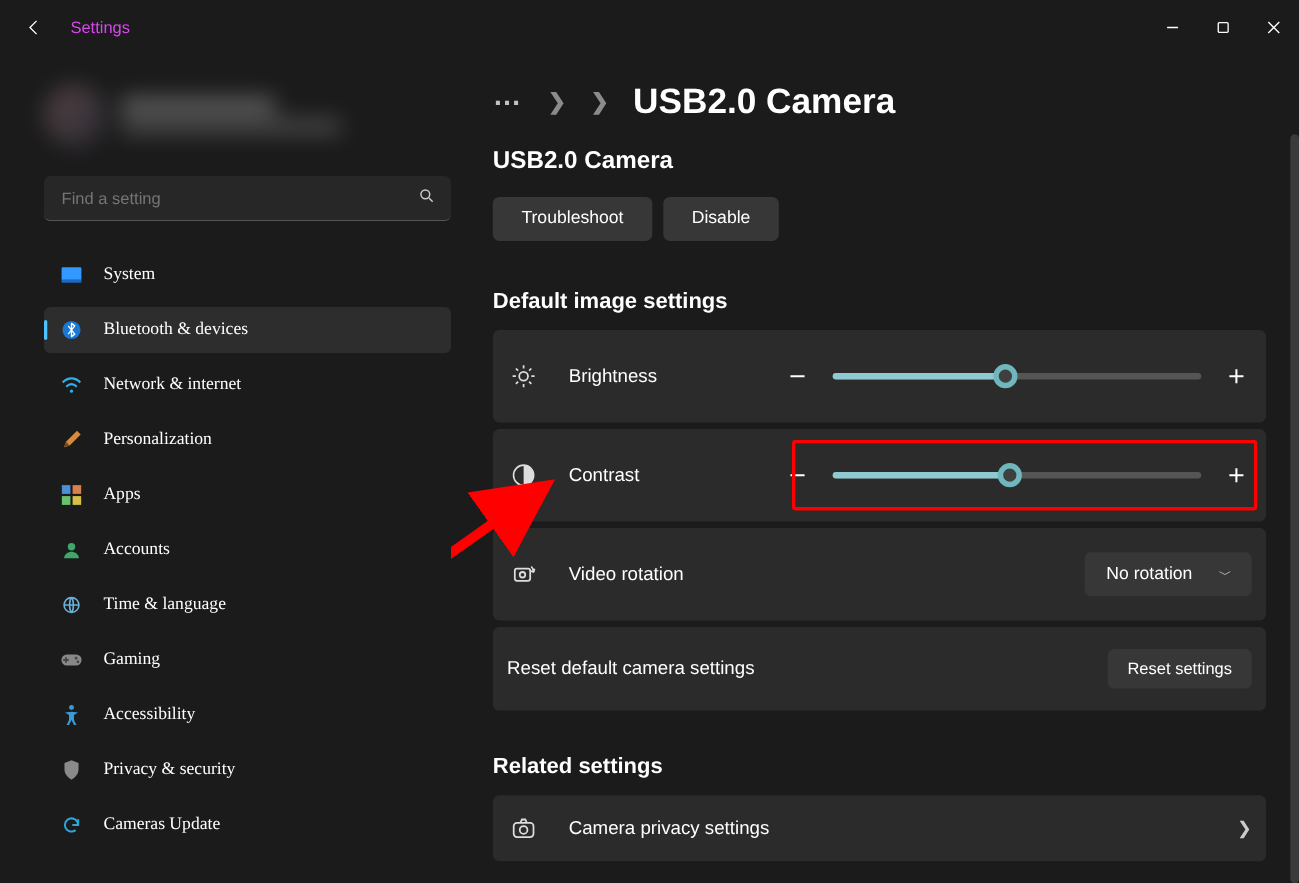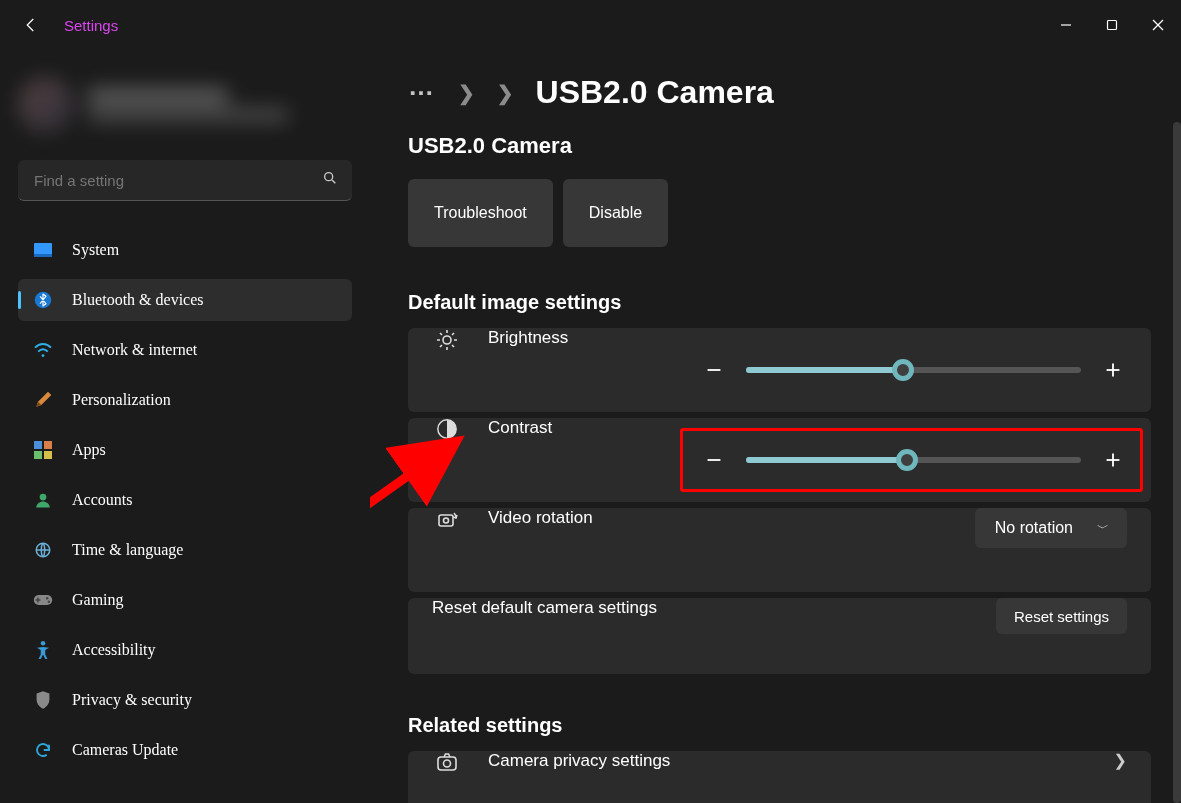--- a/index.html
+++ b/index.html
@@ -19,21 +19,21 @@
   
   .titlebar{height:50px;display:flex;align-items:center;padding:0 0 0 18px;}
   .titlebar .back{width:26px;display:flex;justify-content:center;align-items:center;color:var(--text);}
   .titlebar .title{font-size:15px;margin-left:20px;color:#d946ef;}
   .titlebar .spacer{flex:1;}
   .win-btns{display:flex;}
   .win-btn{width:46px;height:32px;display:flex;align-items:center;justify-content:center;color:#fff;}
   
   
   .frame{display:flex;height:calc(803px - 50px);}
-  .sidebar{width:370px;min-width:370px;padding:0 18px;box-sizing:border-box;}
+  .sidebar{width:370px;min-width:370px;padding:0 0;box-sizing:border-box;margin-left:40px;}
   .content{flex:1;padding:10px 30px 0 38px;box-sizing:border-box;overflow:hidden;position:relative;}
   
   
   .profile{height:110px;display:flex;align-items:center;gap:14px;filter:blur(10px);opacity:.6;}
   .pf-avatar{width:56px;height:56px;border-radius:50%;background:linear-gradient(135deg,#7a5c5c,#3a3a4a);}
   .pf-text .l1{width:140px;height:14px;background:#999;border-radius:3px;margin-bottom:6px;}
   .pf-text .l2{width:200px;height:12px;background:#777;border-radius:3px;}
   
   
   .search{height:40px;background:var(--search);border-radius:6px;display:flex;align-items:center;padding:0 14px;color:#bcbcbc;border-bottom:1px solid #555;margin-bottom:28px;}
@@ -47,27 +47,27 @@
   
   
   .crumbs{display:flex;align-items:center;gap:22px;font-size:32px;font-weight:600;margin-top:14px;margin-bottom:22px;}
   .crumbs .dim{color:#8b8b8b;}
   .crumbs .chev{color:#8b8b8b;font-size:20px;}
   .crumbs .more{font-size:26px;letter-spacing:2px;color:#c3c3c3;font-weight:700;position:relative;top:-6px;}
   
   
   .subheader{font-size:22px;font-weight:600;margin-bottom:20px;}
   .btn-row{display:flex;gap:10px;margin-bottom:44px;}
-  .btn{background:#373737;border-radius:6px;height:36px;padding:16px 26px;display:flex;align-items:center;font-size:16px;color:#fff;}
+  .btn{background:#373737;border-radius:6px;height:36px;padding:2px 26px;display:flex;align-items:center;font-size:16px;color:#fff;}
   .btn.small{height:36px;padding:0 18px;font-size:15px;}
   
   .section-title{font-size:20px;font-weight:600;margin-bottom:14px;}
   
   
-  .card{background:var(--panel);border-radius:6px;margin-bottom:6px;display:flex;min-height:84px;padding:0 24px;position:relative;}
+  .card{background:var(--panel);border-radius:6px;margin-bottom:6px;display:flex;align-items:center;min-height:84px;padding:0 13px;position:relative;}
   .card-icon{width:30px;display:flex;justify-content:center;color:#ddd;}
   .card-label{font-size:17px;margin-left:26px;flex:0 0 180px;}
   .card .spacer{flex:1;}
   .slider-group{display:flex;align-items:center;gap:18px;}
   .pm-btn svg{stroke:#fff;}
   .pm-btn{width:28px;height:28px;display:flex;align-items:center;justify-content:center;}
   .slider{position:relative;width:335px;height:6px;background:#555;border-radius:3px;}
   .slider .fill{position:absolute;left:0;top:0;bottom:0;background:var(--accent);border-radius:3px;}
   .slider .thumb{position:absolute;top:50%;width:22px;height:22px;border-radius:50%;background:#3f3f3f;border:5px solid var(--thumb);transform:translate(-50%,-50%);box-sizing:border-box;}
   

